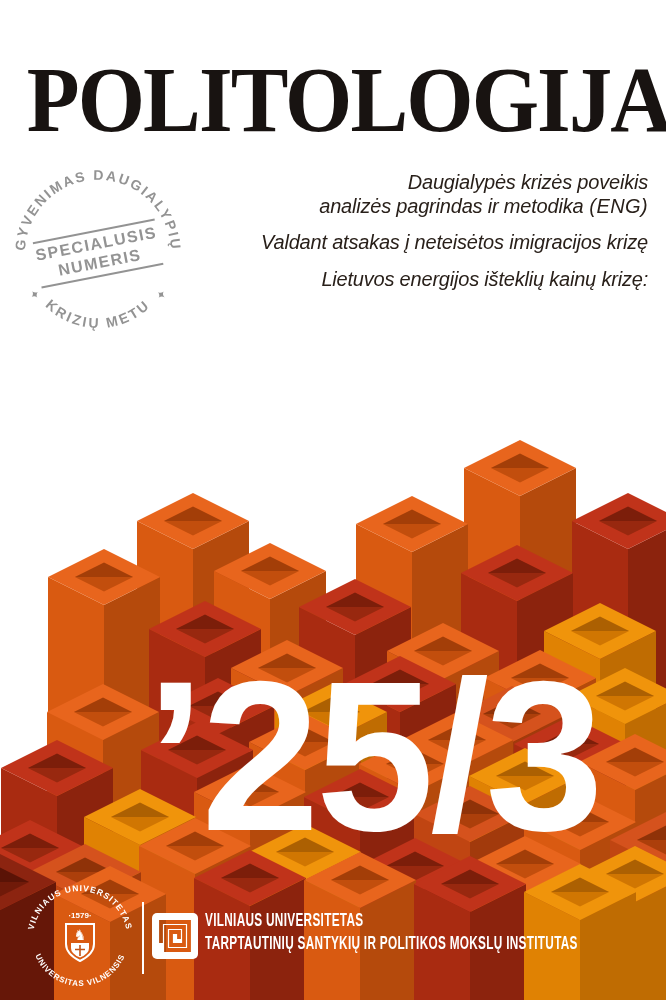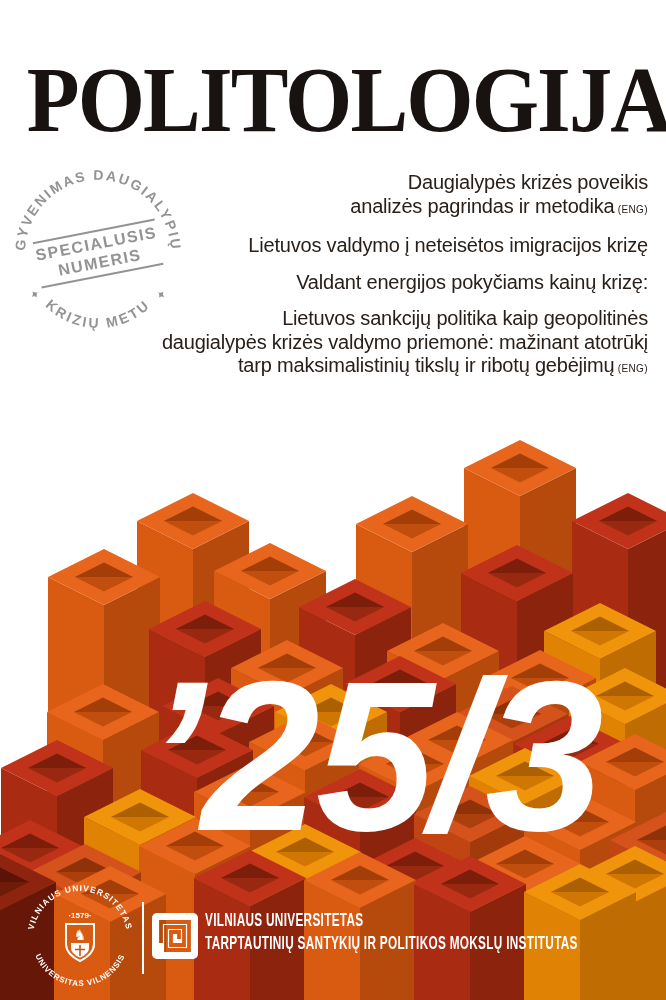--- a/index.html
+++ b/index.html
@@ -15,31 +15,31 @@
   
   .stamp{position:absolute;left:-4px;top:150px;}
   .stamp text{font-family:"Liberation Sans","DejaVu Sans",sans-serif;font-weight:bold;fill:#939393;}
   .stamp .arc{font-size:14px;letter-spacing:2px;}
   .stamp .arcb{font-size:14px;letter-spacing:2.5px;}
   .stamp .ctr{font-size:16px;letter-spacing:1.5px;text-anchor:middle;}
   .stamp .star{font-size:12px;text-anchor:middle;}
   .stamp line{stroke:#939393;stroke-width:2px;}
 
   
-  .articles{position:absolute;top:171px;right:18px;width:630px;text-align:right;color:#29201a;}
+  .articles{position:absolute;top:171px;right:18px;width:630px;text-align:right;color:#29201a;font-style:italic;}
   .article{margin-bottom:13px;}
   .aline{font-size:20px;line-height:23.5px;letter-spacing:-0.2px;white-space:nowrap;}
-  .eng{font-size:10px;letter-spacing:0.4px;}
+  .eng{font-size:20px;letter-spacing:0.4px;}
 
   
   #blocks{position:absolute;left:0;top:440px;z-index:1;}
 
   
   .issue{position:absolute;left:146px;top:650px;z-index:2;color:#ffffff;
-         font-size:213px;line-height:1;font-weight:bold;letter-spacing:-4px;white-space:nowrap;font-style:italic;}
+         font-size:213px;line-height:1;font-weight:bold;letter-spacing:-4px;white-space:nowrap;}
 
   
   .footer{position:absolute;left:0;top:0;width:666px;height:1000px;z-index:3;pointer-events:none;}
   .seal{position:absolute;left:22px;top:880px;}
   .seal text{fill:#ffffff;font-family:"Liberation Sans","DejaVu Sans",sans-serif;}
   .seal .arc{font-size:8.5px;letter-spacing:1px;font-weight:bold;}
   .seal .arcb{font-size:8px;letter-spacing:0.8px;font-weight:bold;}
   .seal .yr{font-size:8px;text-anchor:middle;font-weight:bold;}
   .vdivider{position:absolute;left:142px;top:902px;width:2px;height:72px;background:#ffffff;}
   .tspmi{position:absolute;left:152px;top:913px;}
@@ -74,29 +74,24 @@
       <line x1="40" y1="126" x2="164" y2="126"></line>
     </g>
   </svg>
 
   <div class="articles" id="articles">
       <div class="article">
         <div class="aline">Daugialypės krizės poveikis</div>
         <div class="aline">analizės pagrindas ir metodika<span class="eng"> (ENG)</span></div>
       </div>
       <div class="article">
-        <div class="aline">Lietuvos valdymo į neteisėtos imigracijos krizę</div>
+        <div class="aline">Valdant atsakas į neteisėtos imigracijos krizę</div>
       </div>
       <div class="article">
-        <div class="aline">Valdant energijos pokyčiams kainų krizę:</div>
-      </div>
-      <div class="article">
-        <div class="aline">Lietuvos sankcijų politika kaip geopolitinės</div>
-        <div class="aline">daugialypės krizės valdymo priemonė: mažinant atotrūkį</div>
-        <div class="aline">tarp maksimalistinių tikslų ir ribotų gebėjimų<span class="eng"> (ENG)</span></div>
+        <div class="aline">Lietuvos energijos išteklių kainų krizę:</div>
       </div>
     </div>
 
   <svg id="blocks" width="666" height="575" viewBox="0 440 666 575">
       <polygon points="464,468 464,1018 520,1018 520,496" fill="#D95A11"></polygon>
       <polygon points="520,496 520,1018 576,1018 576,468" fill="#B54A0C"></polygon>
       <polygon points="464,468 520,440 576,468 520,496" fill="#E8651D"></polygon>
       <polygon points="490.88,468 520,453.44 549.12,468" fill="#A33E08"></polygon>
       <polygon points="490.88,468 520,482.56 549.12,468" fill="#C24E0D"></polygon>
       <polygon points="572,521 572,1018 628,1018 628,549" fill="#A92B11"></polygon>

